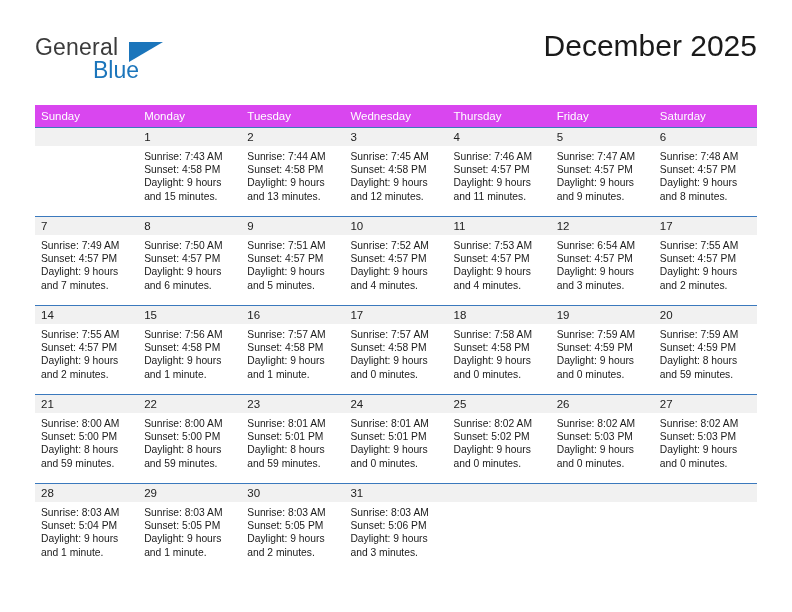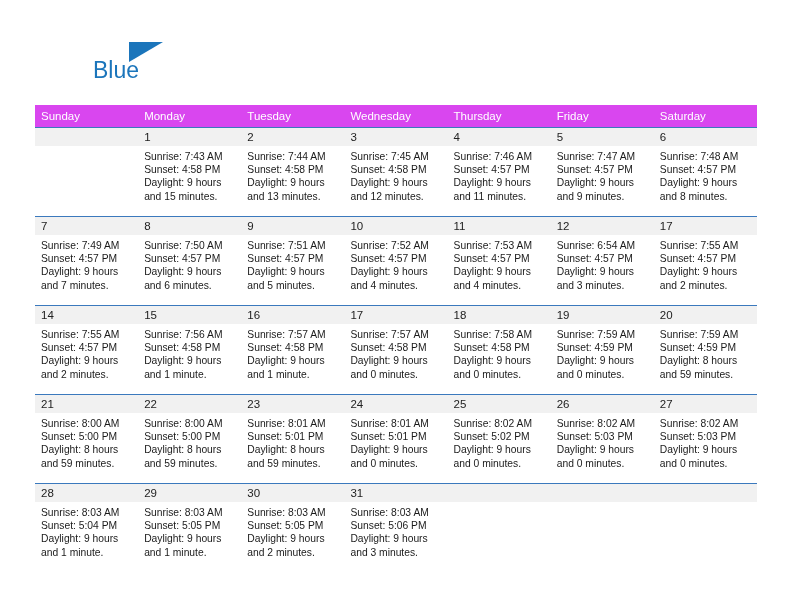--- a/index.html
+++ b/index.html
@@ -141,25 +141,27 @@
   }
 </style>
 </head>
 <body>
 
 <div class="page">
 
   <div class="header">
 
     <div class="brand">
+      <span class="brand-general">General</span>
       <span class="brand-triangle"></span>
       <span class="brand-blue">Blue</span>
     </div>
 
     <div class="title-block">
+      <div class="cal-title">December 2025</div>
     </div>
 
   </div>
 
   <table class="calendar">
     <thead>
       <tr>
         <th>Sunday</th>
         <th>Monday</th>
         <th>Tuesday</th>

